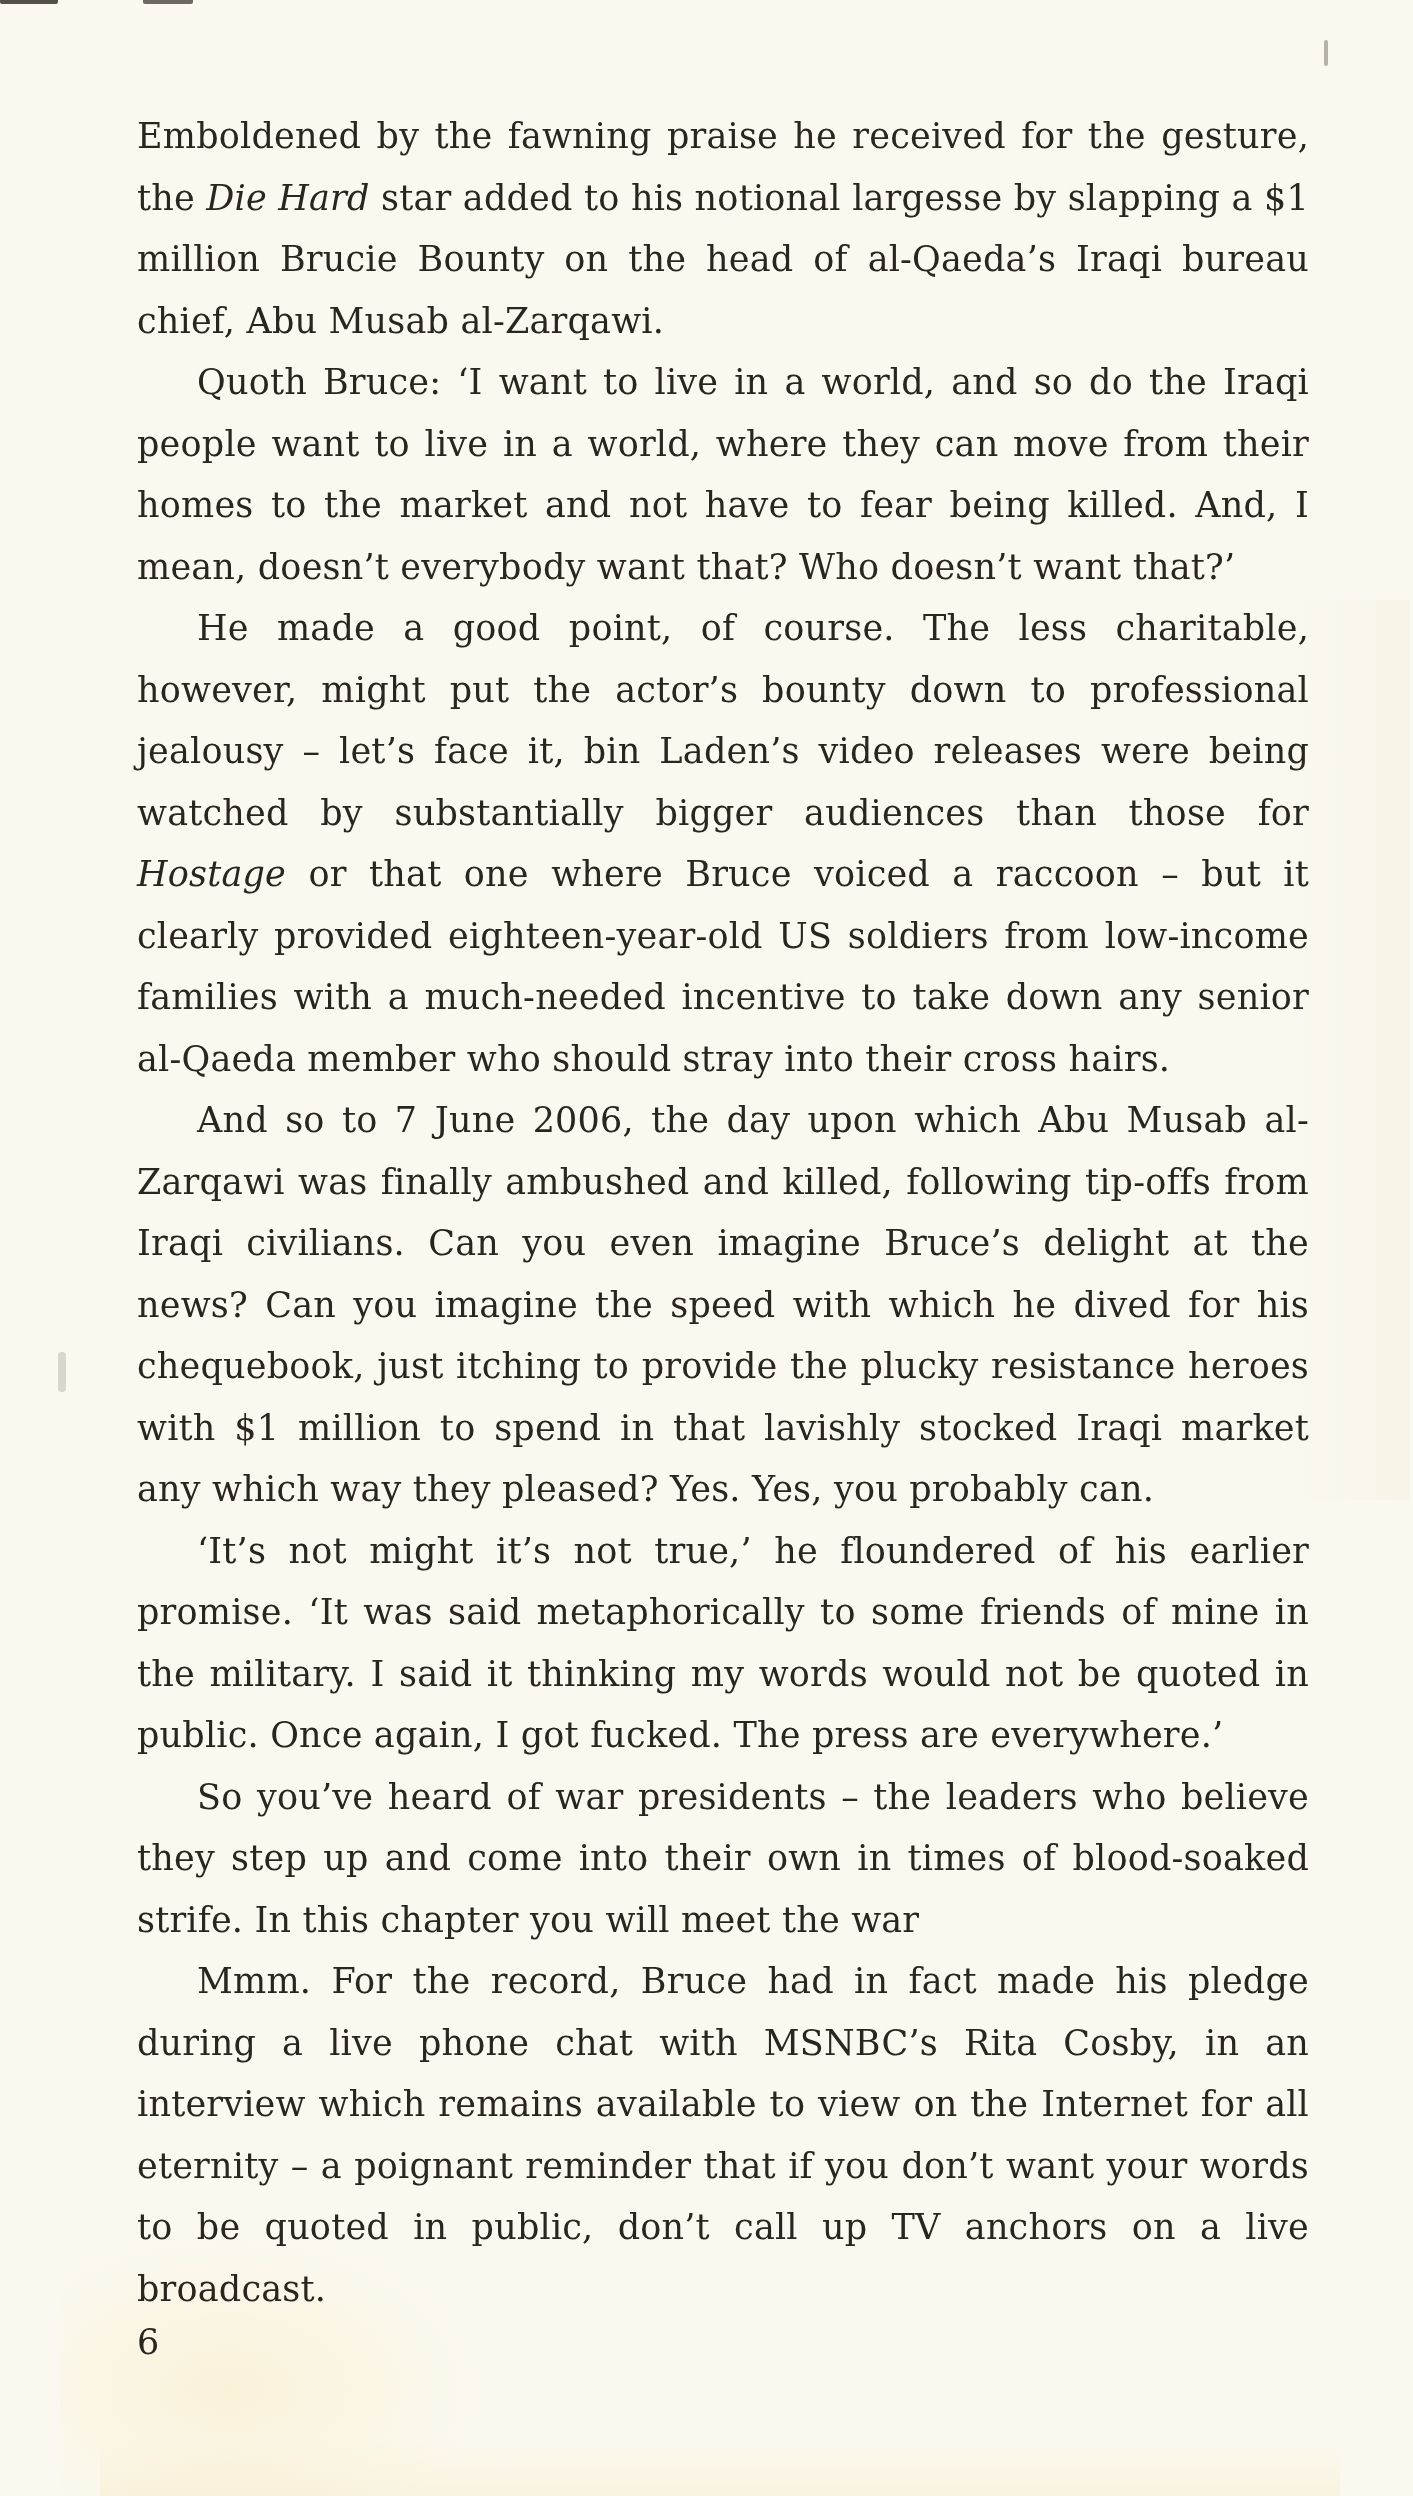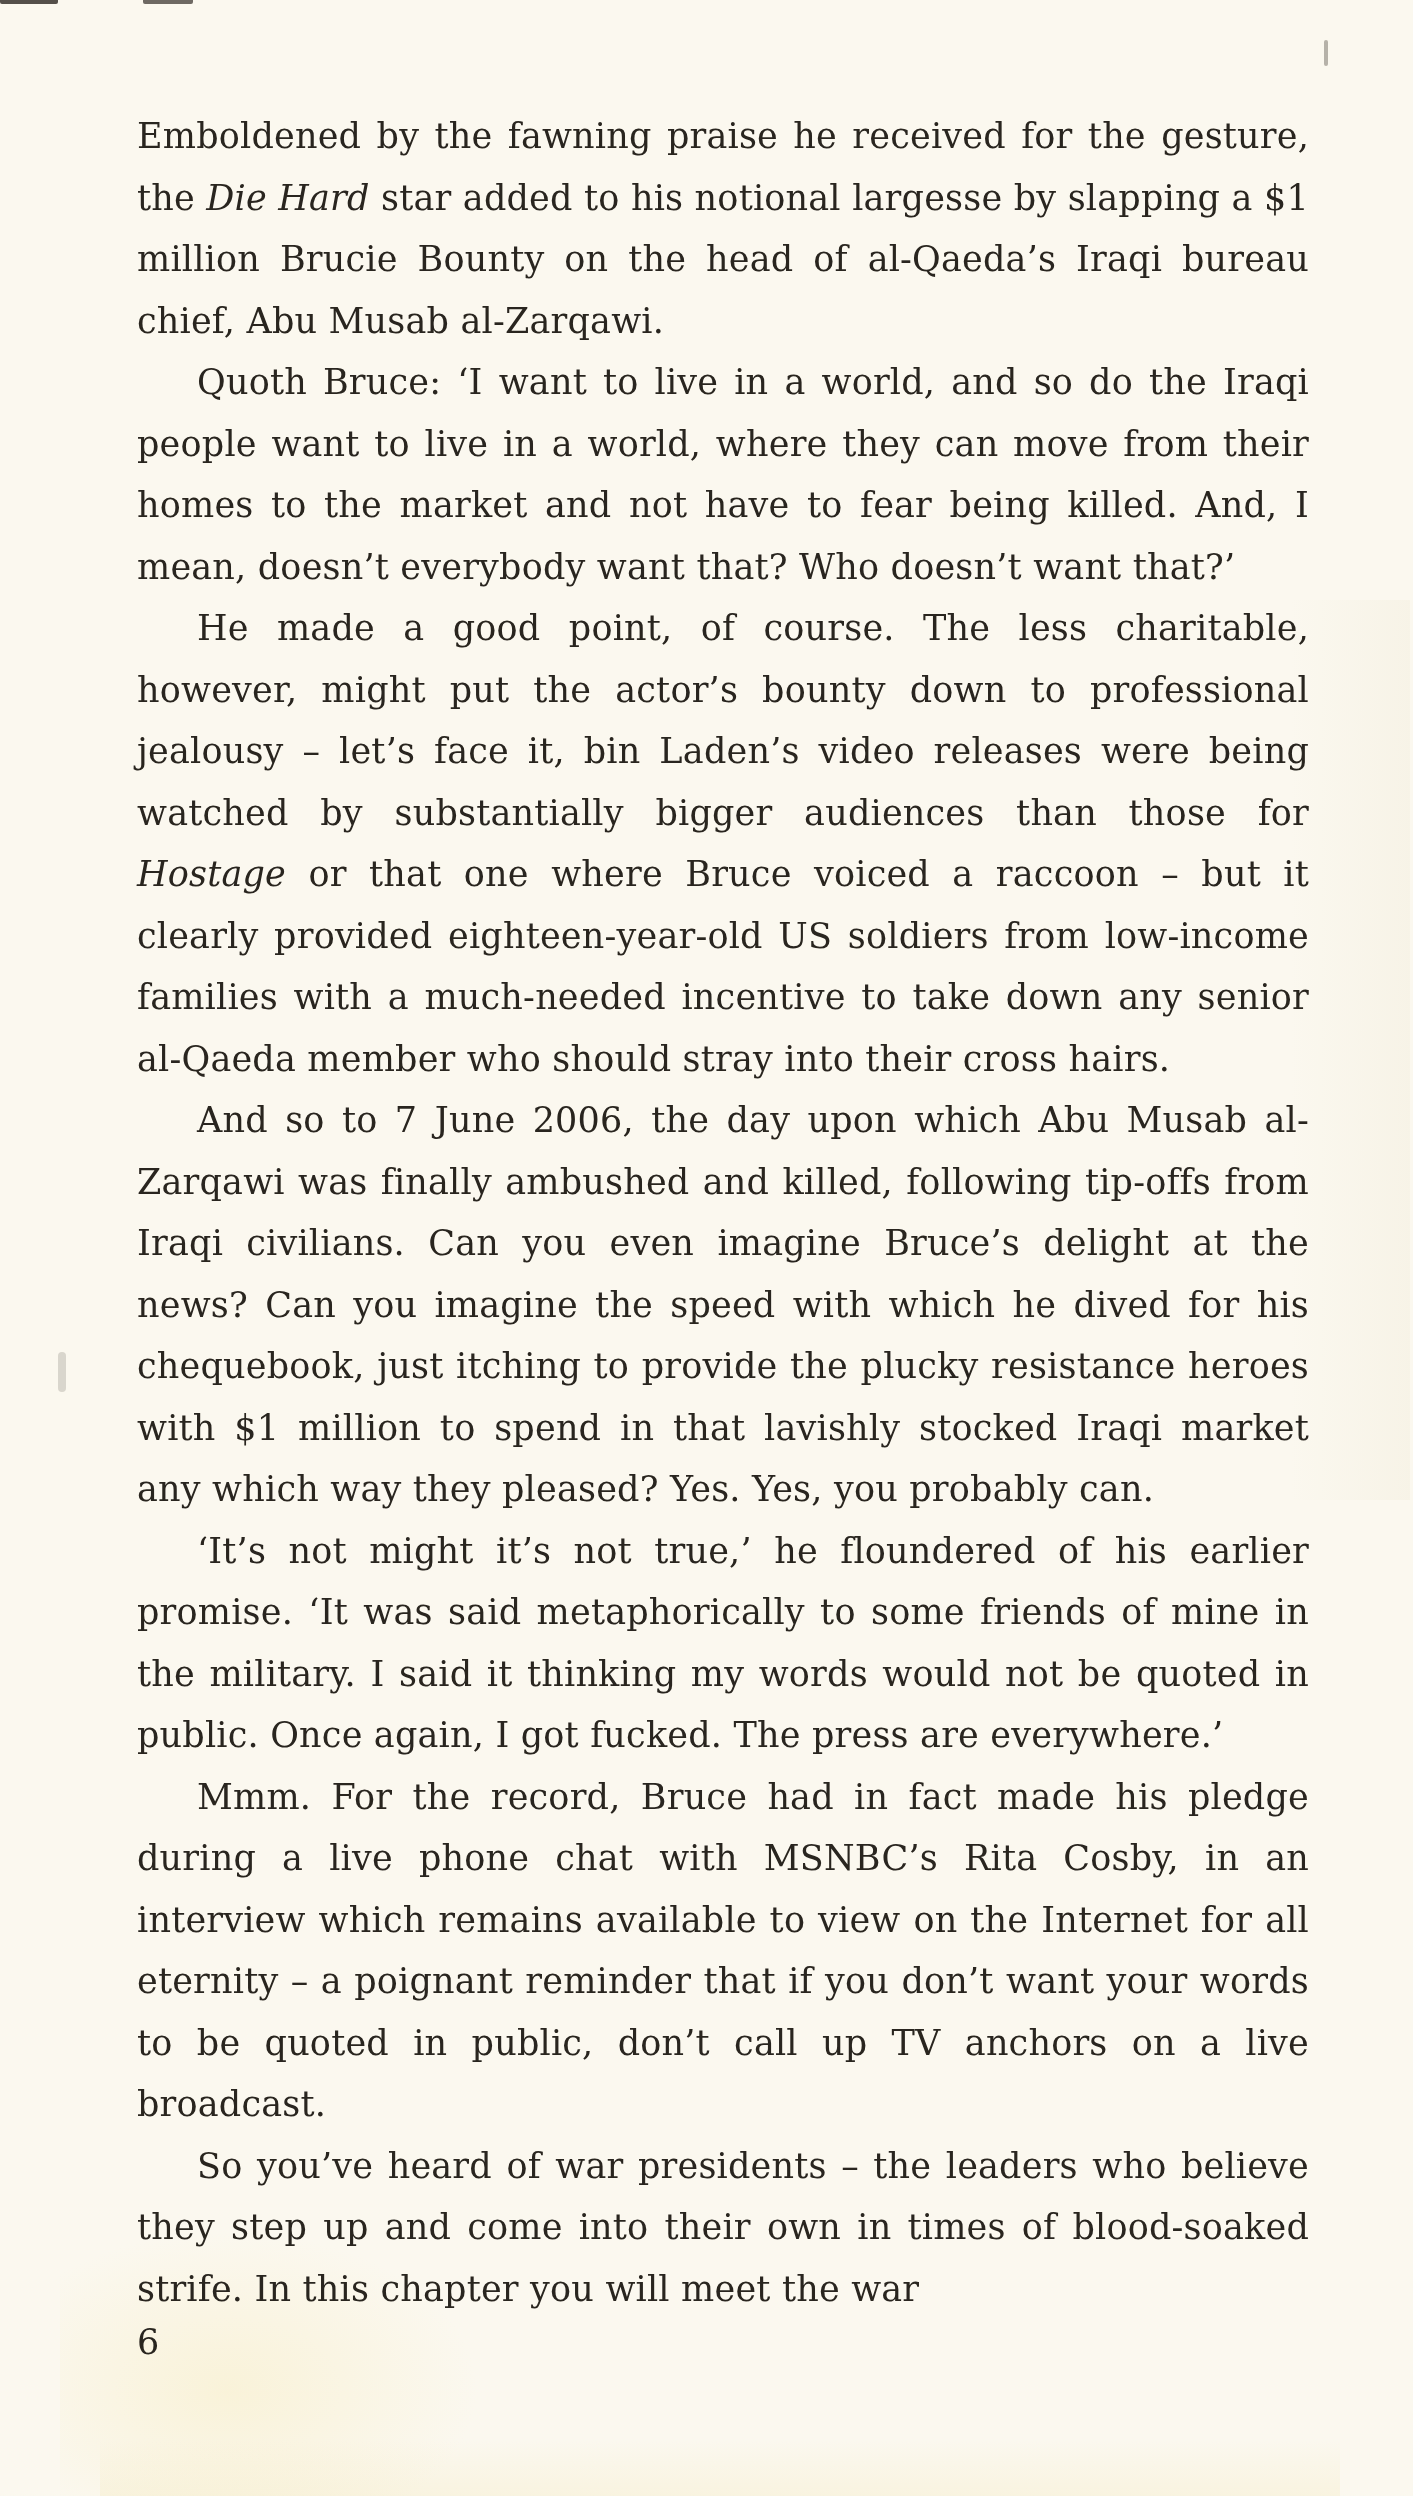--- a/index.html
+++ b/index.html
@@ -112,18 +112,18 @@
   <div class="edge-strip edge-strip-2"></div>
   <div class="edge-mark-right"></div>
   <div class="smudge-left"></div>
 
   <div class="text-block">
       <p><span>Emboldened by the fawning praise he received for the gesture, the </span><em>Die Hard</em><span> star added to his notional largesse by slapping a $1 million Brucie Bounty on the head of al-Qaeda’s Iraqi bureau chief, Abu Musab al-Zarqawi.</span></p>
       <p class="indent"><span>Quoth Bruce: ‘I want to live in a world, and so do the Iraqi people want to live in a world, where they can move from their homes to the market and not have to fear being killed. And, I mean, doesn’t everybody want that? Who doesn’t want that?’</span></p>
       <p class="indent"><span>He made a good point, of course. The less charitable, however, might put the actor’s bounty down to professional jealousy – let’s face it, bin Laden’s video releases were being watched by substantially bigger audiences than those for </span><em>Hostage</em><span> or that one where Bruce voiced a raccoon – but it clearly provided eighteen-year-old US soldiers from low-income families with a much-needed incentive to take down any senior al-Qaeda member who should stray into their cross hairs.</span></p>
       <p class="indent"><span>And so to 7 June 2006, the day upon which Abu Musab al-Zarqawi was finally ambushed and killed, following tip-offs from Iraqi civilians. Can you even imagine Bruce’s delight at the news? Can you imagine the speed with which he dived for his chequebook, just itching to provide the plucky resistance heroes with $1 million to spend in that lavishly stocked Iraqi market any which way they pleased? Yes. Yes, you probably can.</span></p>
       <p class="indent"><span>‘It’s not might it’s not true,’ he floundered of his earlier promise. ‘It was said metaphorically to some friends of mine in the military. I said it thinking my words would not be quoted in public. Once again, I got fucked. The press are everywhere.’</span></p>
+      <p class="indent"><span>So you’ve heard of war presidents – the leaders who believe they step up and come into their own in times of blood-soaked strife. In this chapter you will meet the war</span></p>
       <p class="indent"><span>Mmm. For the record, Bruce had in fact made his pledge during a live phone chat with MSNBC’s Rita Cosby, in an interview which remains available to view on the Internet for all eternity – a poignant reminder that if you don’t want your words to be quoted in public, don’t call up TV anchors on a live broadcast.</span></p>
-      <p class="indent"><span>So you’ve heard of war presidents – the leaders who believe they step up and come into their own in times of blood-soaked strife. In this chapter you will meet the war</span></p>
     </div>
 
   <div class="page-number">6</div>
 </div>
 
 </body></html>

